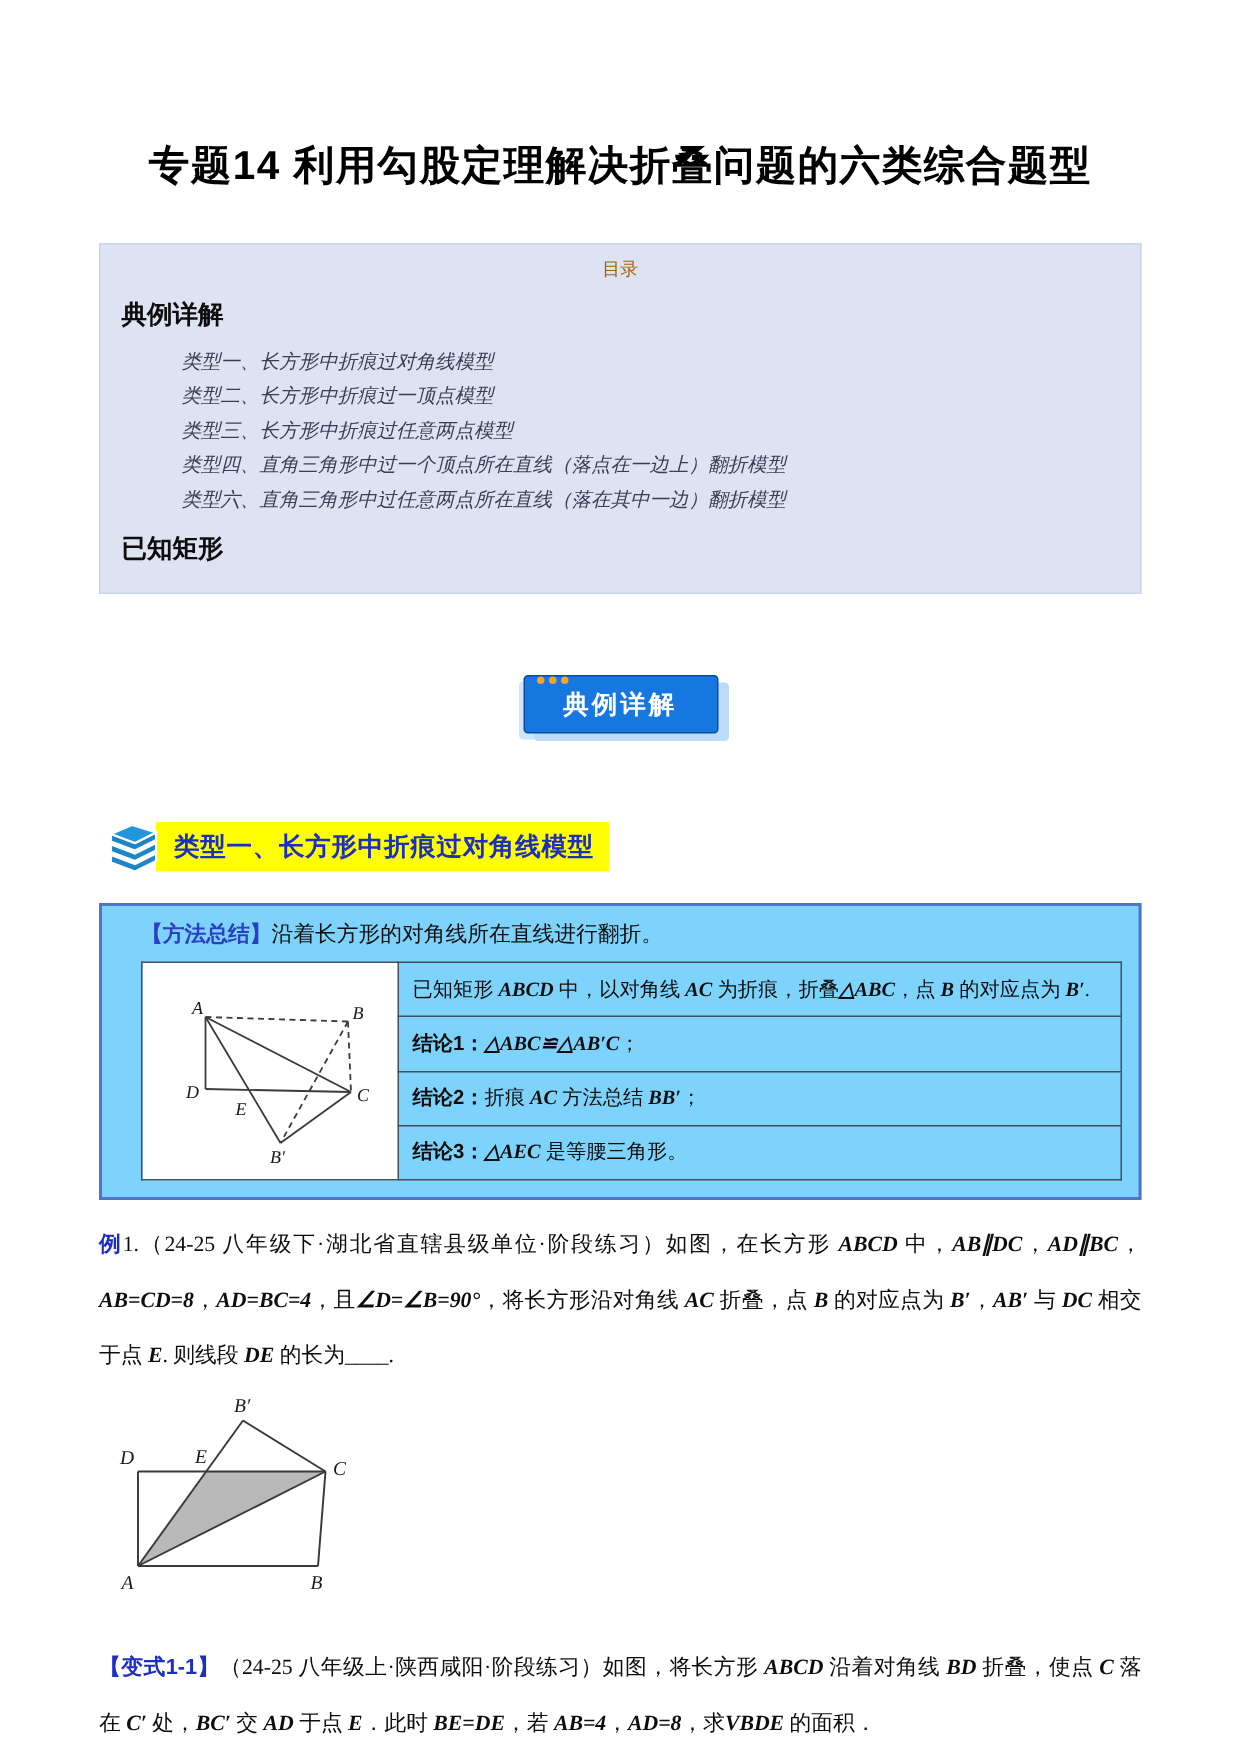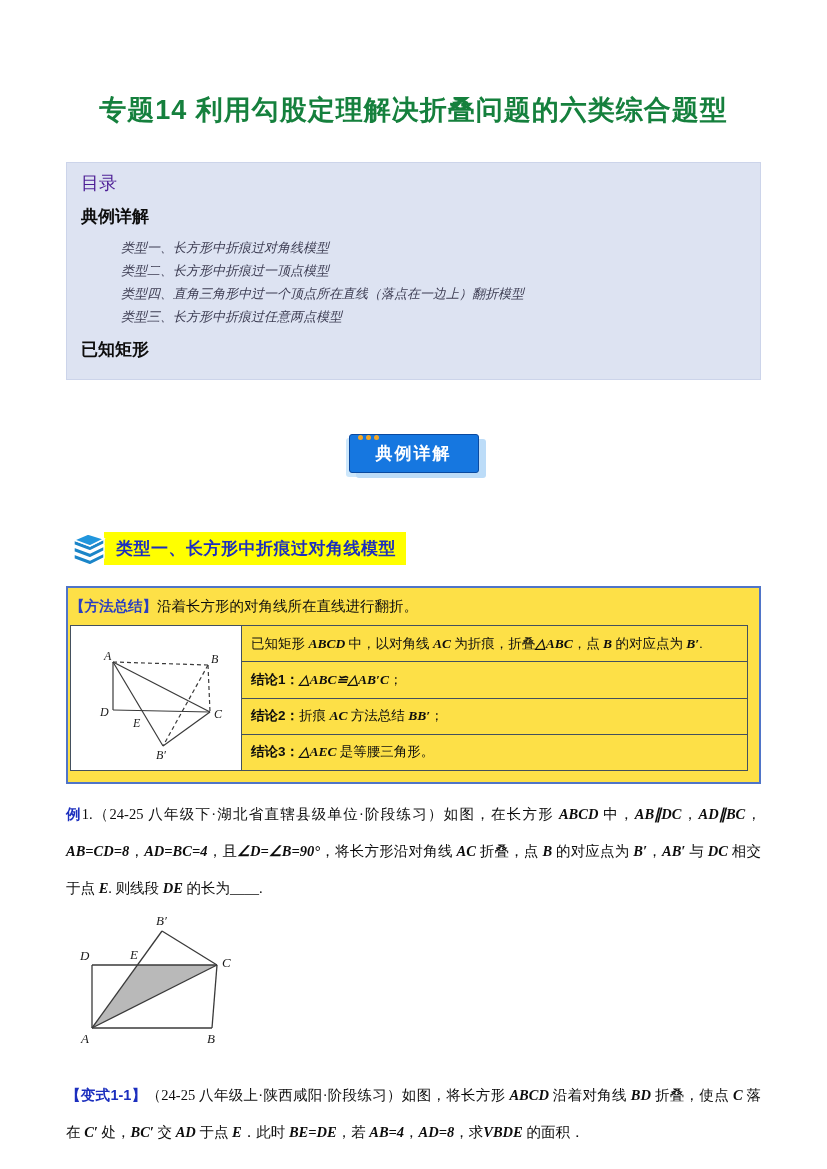--- a/index.html
+++ b/index.html
@@ -1,45 +1,45 @@
 <!DOCTYPE html>
 <html><head>
 <meta charset="utf-8">
 <style>
   html,body{margin:0;padding:0;background:#fff;}
   body{width:827px;min-height:1169px;font-family:"Liberation Serif",serif;color:#111;}
   .page{width:695px;margin:0 auto;position:relative;}
 
   .doc-title{margin:92px 0 0 0;text-align:center;font-family:"Liberation Sans",sans-serif;
-    font-weight:800;font-size:27px;letter-spacing:1px;color:#15803d;}
+    font-weight:800;font-size:27px;letter-spacing:1px;color:#000000;}
 
   
   .toc{margin-top:34px;background:#dde3f2;border:1px solid #ccd4ea;padding:8px 14px 18px 14px;}
-  .toc-header{font-size:18px;color:#4c1d95;margin-bottom:4px;}
+  .toc-header{text-align:center;font-size:12px;color:#a16207;margin-bottom:4px;}
   .toc-section{font-family:"Liberation Sans",sans-serif;font-weight:800;font-size:17px;color:#0d0d0d;margin-top:10px;}
   .toc-items{margin:8px 0 6px 40px;}
   .toc-item{font-size:13px;line-height:23px;color:#3c3c52;font-style:italic;}
 
   
   .btn-wrap{margin-top:54px;text-align:center;position:relative;height:46px;}
   .badge{display:inline-block;position:relative;background:#1677e0;color:#fff;
     font-family:"Liberation Sans",sans-serif;font-weight:800;font-size:17px;letter-spacing:2px;
     padding:7px 26px;border:1px solid #0a4aa0;border-radius:3px;
     box-shadow:7px 5px 0 #bcdcf8, -3px 4px 0 #cde7fb;}
   .sparkles{position:absolute;top:-10px;left:8px;}
   .sparkles i{display:inline-block;width:5px;height:5px;border-radius:50%;background:#f5a623;margin-right:3px;}
 
   
   .type-row{margin-top:46px;display:flex;align-items:center;}
   .book-icon{width:44px;height:44px;margin-right:-6px;position:relative;z-index:2;}
   .type-heading{display:inline-block;background:#ffff00;color:#1c2fbe;font-family:"Liberation Sans",sans-serif;
     font-weight:800;font-size:17px;padding:5px 10px 5px 12px;letter-spacing:0.5px;}
 
   
-  .method{margin-top:16px;border:2px solid #4f74c8;background:#fde047;padding:9px 11px 11px 2px;}
+  .method{margin-top:16px;border:2px solid #4f74c8;background:#7dd3fc;padding:9px 11px 11px 26px;}
   .method-line{font-size:14.5px;color:#0d0d0d;}
   .method-label{color:#2b3fc1;font-weight:800;font-family:"Liberation Sans",sans-serif;}
   table.concl{border-collapse:collapse;width:100%;margin-top:9px;}
   table.concl td{border:1.5px solid #43505e;font-size:13.5px;color:#0d0d0d;padding:6px 9px;vertical-align:middle;}
   td.figcell{background:#ffffff;width:152px;padding:2px;}
   .prefix{font-weight:800;font-family:"Liberation Sans",sans-serif;text-align:center;}
 
   
   .para{font-size:14.5px;line-height:37px;text-align:justify;color:#0d0d0d;margin:0;}
   .para.ex1{margin-top:12px;}
@@ -58,22 +58,23 @@
 <div class="page">
 
   <h1 class="doc-title">专题14 利用勾股定理解决折叠问题的六类综合题型</h1>
 
   <div class="toc">
     <div class="toc-header">目录</div>
     <div class="toc-section">典例详解</div>
     <div class="toc-items">
       <div class="toc-item">类型一、长方形中折痕过对角线模型</div>
       <div class="toc-item">类型二、长方形中折痕过一顶点模型</div>
+      <div class="toc-item">类型三、长方形中折痕过任意两点模型</div>
       <div class="toc-item">类型四、直角三角形中过一个顶点所在直线（落点在一边上）翻折模型</div>
-      <div class="toc-item">类型三、长方形中折痕过任意两点模型</div>
+      <div class="toc-item">类型六、直角三角形中过任意两点所在直线（落在其中一边）翻折模型</div>
     </div>
     <div class="toc-section">已知矩形</div>
   </div>
 
   <div class="btn-wrap">
     <span class="badge">
       <span class="sparkles"><i></i><i></i><i></i></span>
       <span>典例详解</span>
     </span>
   </div>

